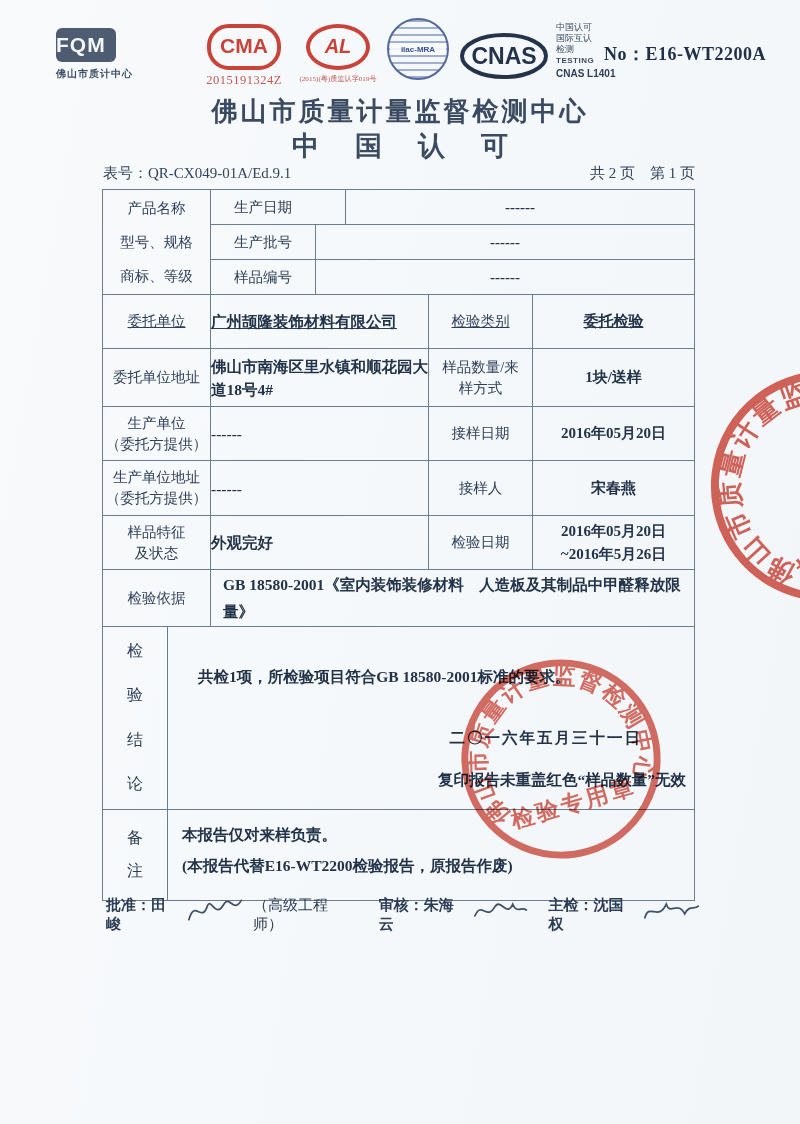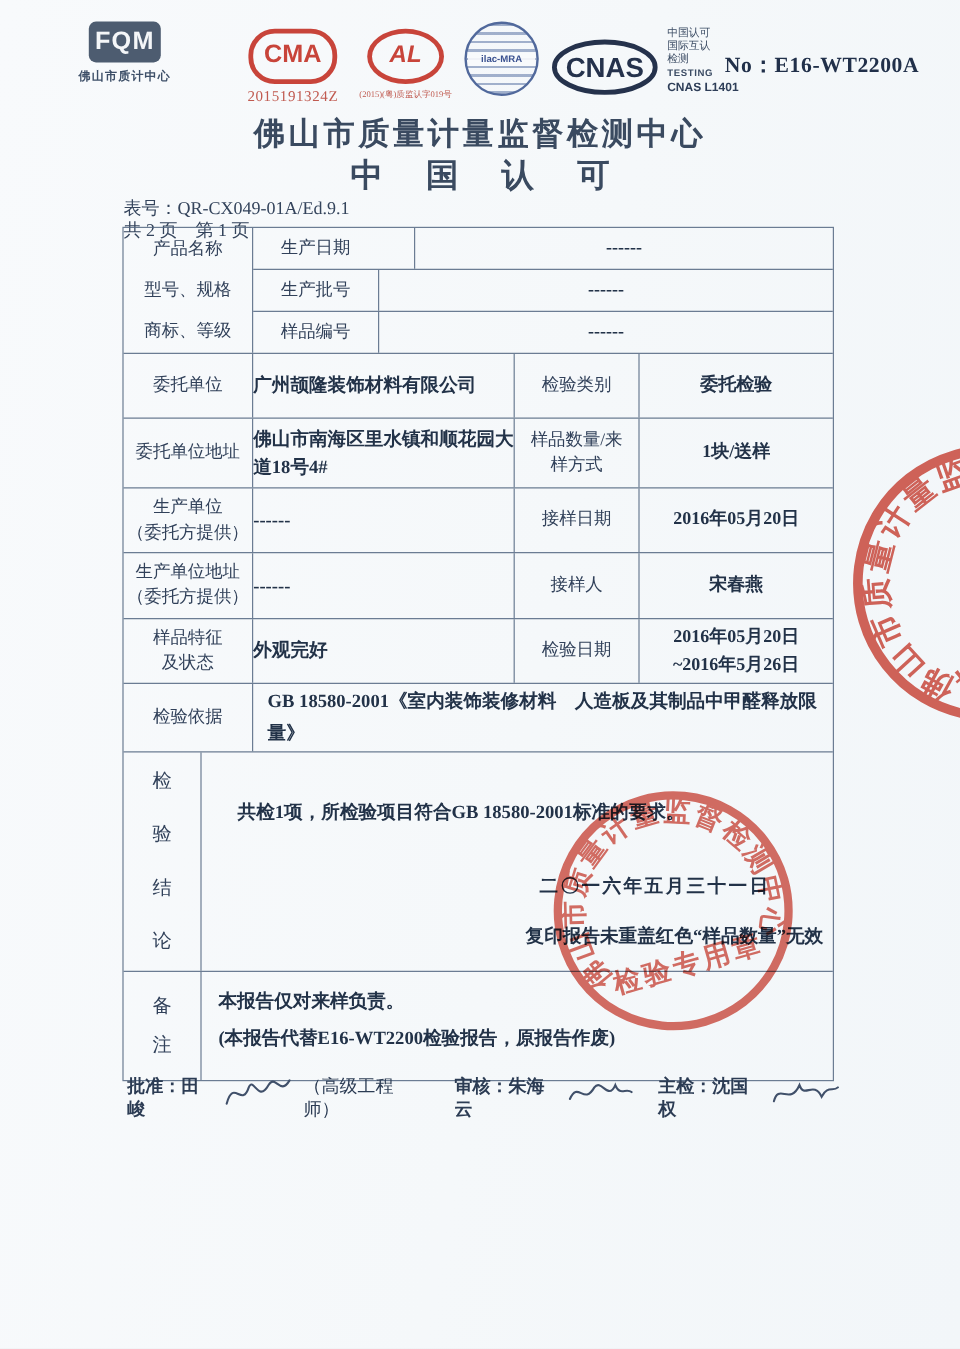--- a/index.html
+++ b/index.html
@@ -13,21 +13,21 @@
     --stamp:#d14a3d;
   }
   html,body{margin:0;padding:0;background:#e9edf1;}
   .page{
     position:relative;width:800px;height:1124px;overflow:hidden;
     background:linear-gradient(100deg,#f8fafc 0%,#f5f8fa 55%,#f2f6f9 100%);
     font-family:"Liberation Serif","DejaVu Serif",serif;
     color:var(--ink);
   }
   
-  .fqm{position:absolute;left:56px;top:18px;width:96px;text-align:center;}
+  .fqm{position:absolute;left:56px;top:28px;width:96px;}
   .fqm-box{display:inline-block;width:60px;height:34px;line-height:34px;background:#4d5c70;
     color:#f4f6f8;font-family:"Liberation Sans",sans-serif;font-weight:bold;font-size:21px;
     border-radius:6px;letter-spacing:1px;}
   .fqm-cap{margin-top:5px;font-size:10px;color:#3d4f68;letter-spacing:1px;font-weight:bold;}
   .badge{position:absolute;text-align:center;}
   .cma{left:201px;top:24px;width:86px;}
   .cma-shape{display:inline-block;width:66px;height:38px;line-height:36px;border:4px solid var(--red);
     border-radius:22px;color:var(--red);font-family:"Liberation Sans",sans-serif;
     font-weight:bold;font-size:21px;letter-spacing:0;}
   .cma-num{margin-top:3px;font-size:12.5px;color:var(--red-soft);letter-spacing:.5px;}
@@ -47,21 +47,21 @@
     color:#3c4c64;text-align:left;}
   .cnas-testing{font-family:"Liberation Sans",sans-serif;font-size:8px;font-weight:bold;letter-spacing:.5px;}
   .cnas-cert{margin-top:2px;font-family:"Liberation Sans",sans-serif;font-size:10px;font-weight:bold;color:#2e3e58;}
   .report-no{position:absolute;left:604px;top:42px;font-size:18px;font-weight:bold;color:#21304a;letter-spacing:.5px;}
   
   .org-title{position:absolute;left:0;right:0;top:94px;text-align:center;font-size:26px;
     font-weight:bold;letter-spacing:3px;color:#3a4a60;}
   .doc-title{position:absolute;left:0;right:0;top:128px;text-align:center;font-size:27px;
     font-weight:bold;letter-spacing:36px;padding-left:36px;color:#3a4a60;}
   .meta{position:absolute;left:103px;top:164px;width:592px;display:flex;justify-content:space-between;
-    font-size:15px;color:#34445c;flex-direction:column;}
+    font-size:15px;color:#34445c;}
   
   .form{position:absolute;left:102px;top:189px;width:593px;border:1.2px solid var(--line);box-sizing:border-box;}
   .sec{display:flex;border-top:1px solid var(--line);}
   .sec.first{border-top:none;}
   .cell{box-sizing:border-box;}
   .bl{border-left:1px solid var(--line);}
   .w1{flex:0 0 107px;}
   .w2{flex:0 0 218px;}
   .w3{flex:0 0 104px;}
   .w4{flex:1;}
@@ -163,21 +163,21 @@
           <div class="cell w3 lab">生产批号</div>
           <div class="cell w4 bl val4">------</div>
         </div>
         <div class="srow">
           <div class="cell w3 lab">样品编号</div>
           <div class="cell w4 bl val4">------</div>
         </div>
       </div>
     </div>
 
-    <div class="sec" style="height:53px;">
+    <div class="sec" style="height:53px;text-decoration:underline;">
       <div class="cell w1 lab preline">委托单位</div>
       <div class="cell w2 bl val2">广州颉隆装饰材料有限公司</div>
       <div class="cell w3 bl lab preline">检验类别</div>
       <div class="cell w4 bl val4 preline">委托检验</div>
     </div>
 
     <div class="sec" style="height:57px;">
       <div class="cell w1 lab preline">委托单位地址</div>
       <div class="cell w2 bl val2">佛山市南海区里水镇和顺花园大道18号4#</div>
       <div class="cell w3 bl lab preline">样品数量/来

